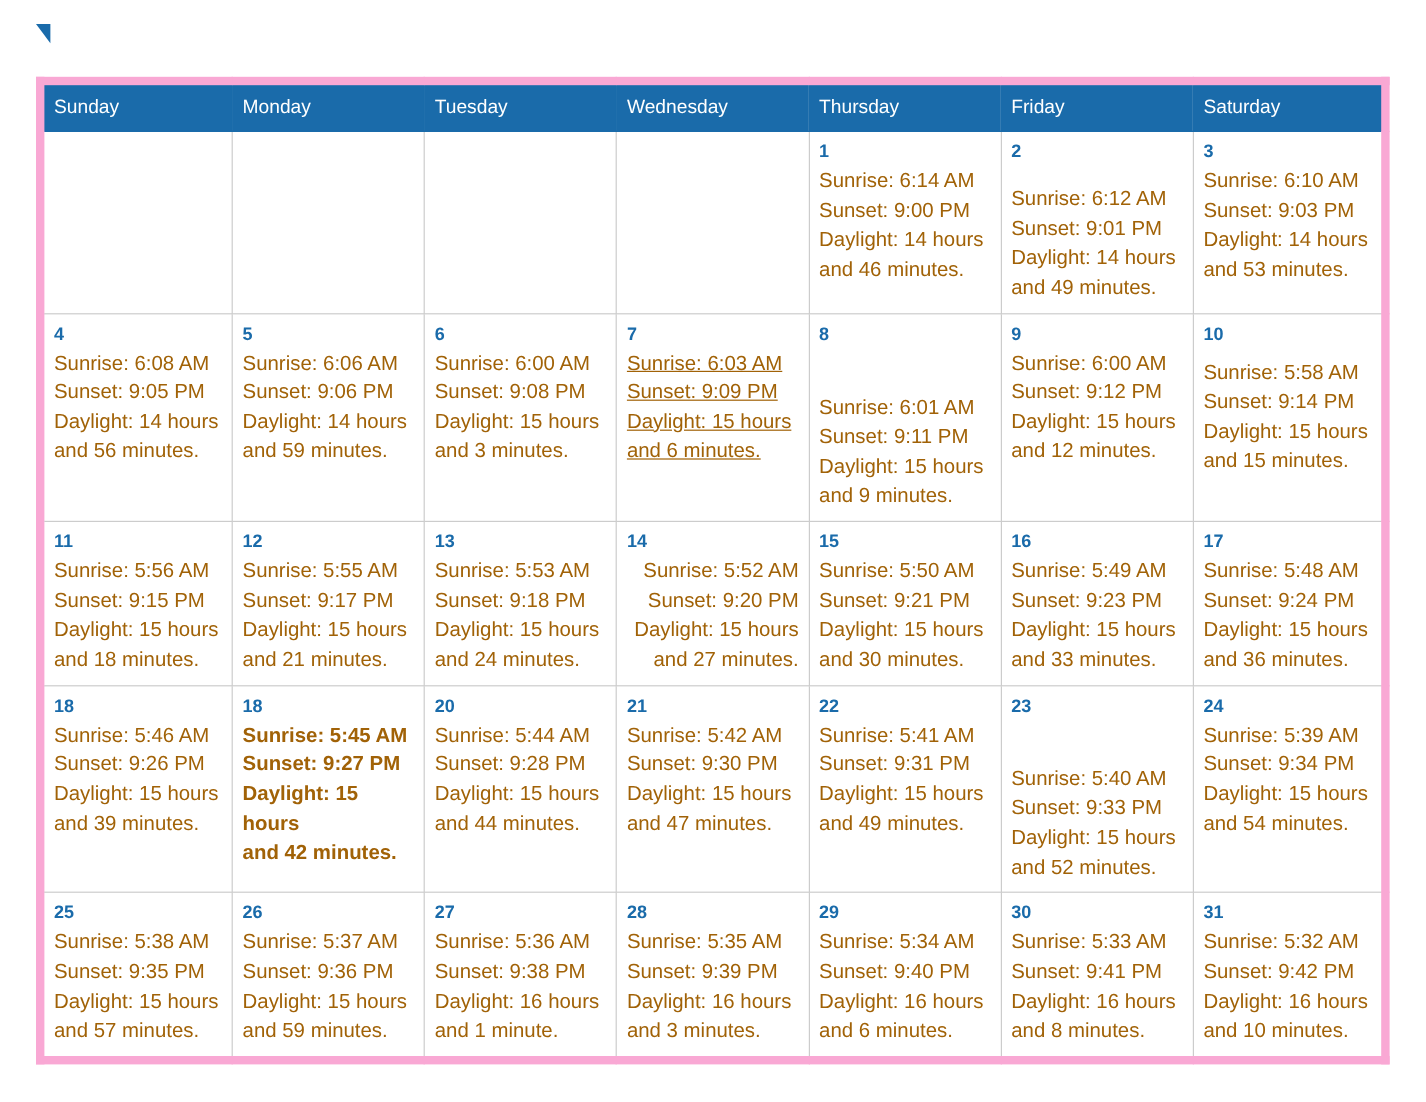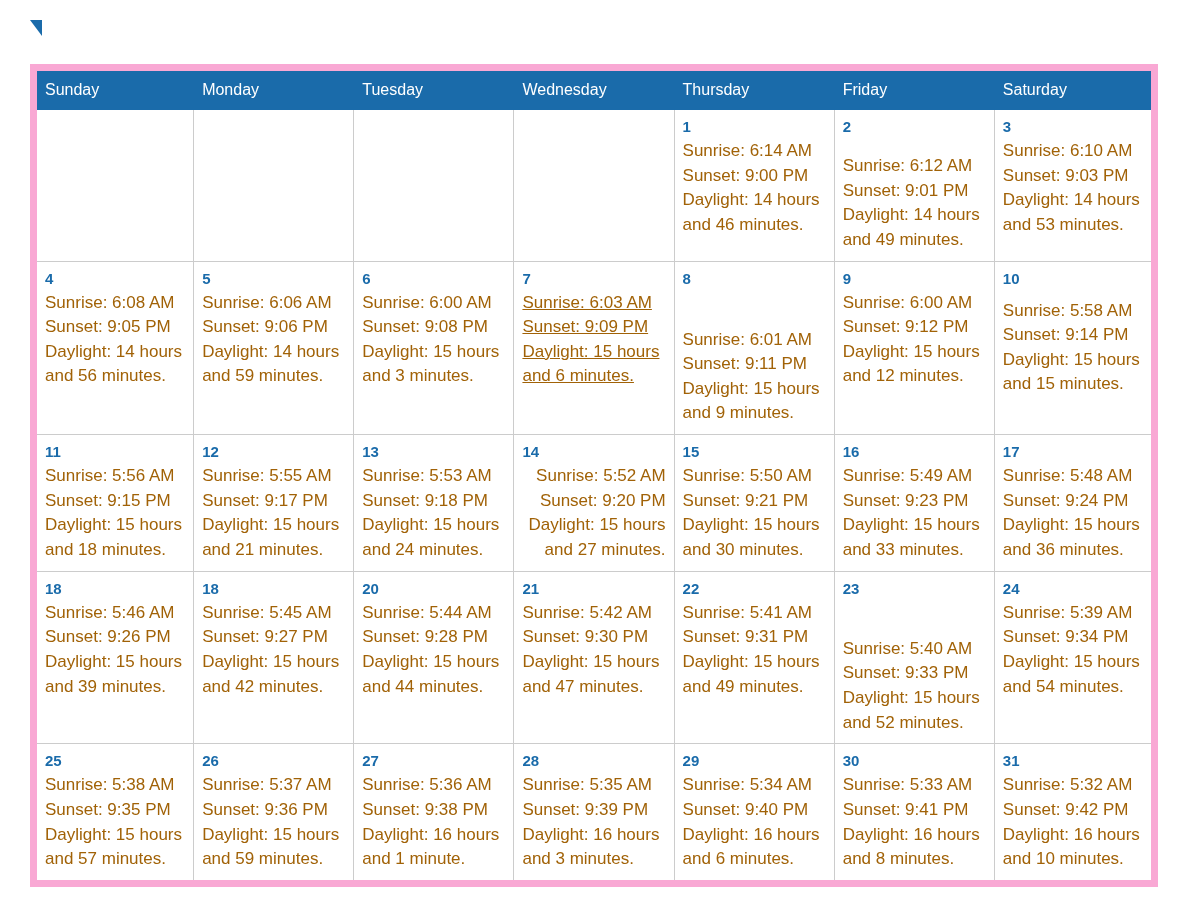--- a/index.html
+++ b/index.html
@@ -258,21 +258,21 @@
       <tr>
         <td>
           <span class="day-number">18</span>
           <div class="day-info" style="white-space: pre-line;">Sunrise: 5:46 AM
 Sunset: 9:26 PM
 Daylight: 15 hours
 and 39 minutes.</div>
         </td>
         <td>
           <span class="day-number">18</span>
-          <div class="day-info" style="white-space: pre-line;">Sunrise: 5:45 AM
+          <div class="day-info" style="white-space: pre-line; font-weight: bold;">Sunrise: 5:45 AM
 Sunset: 9:27 PM
 Daylight: 15 hours
 and 42 minutes.</div>
         </td>
         <td>
           <span class="day-number">20</span>
           <div class="day-info" style="white-space: pre-line;">Sunrise: 5:44 AM
 Sunset: 9:28 PM
 Daylight: 15 hours
 and 44 minutes.</div>

